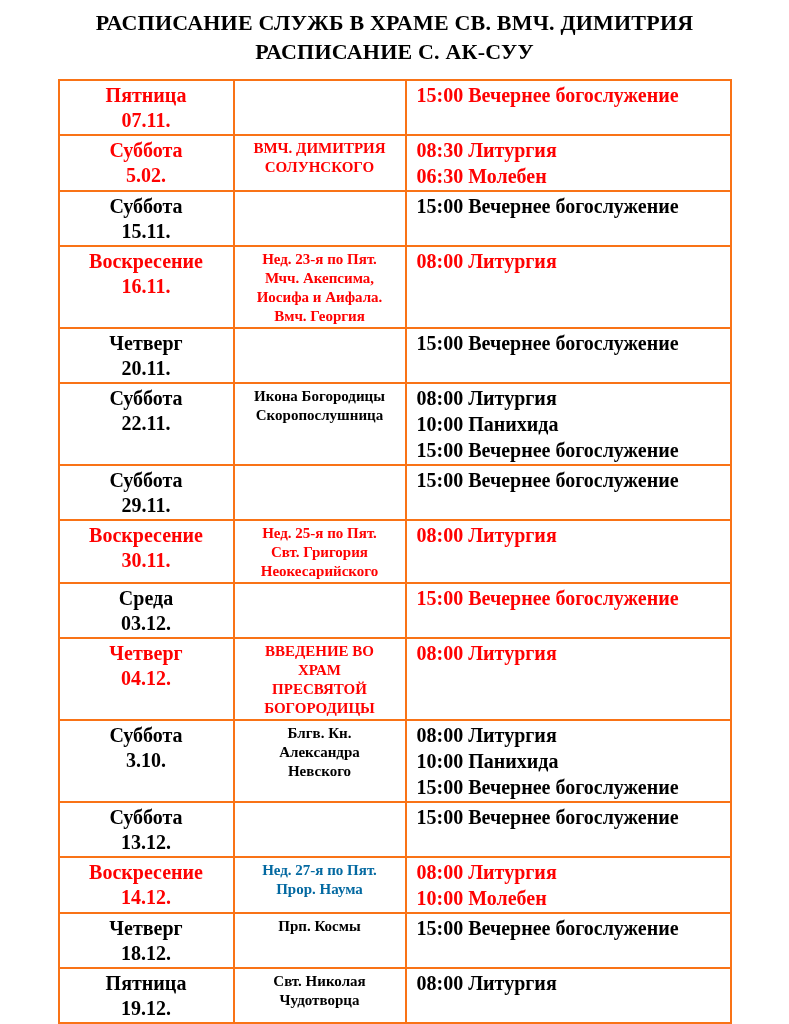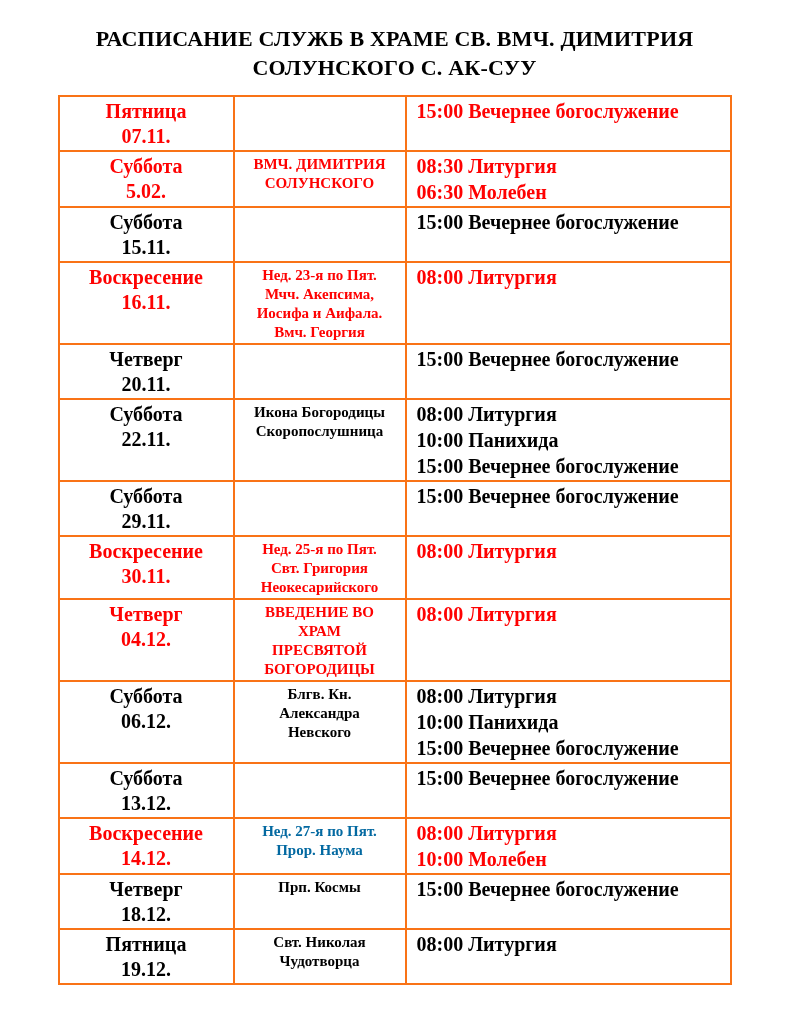--- a/index.html
+++ b/index.html
@@ -7,21 +7,21 @@
   body {
     width: 789px;
     height: 1024px;
     font-family: "Liberation Serif", "DejaVu Serif", serif;
     color: #000000;
     overflow: hidden;
   }
   .page {
     width: 789px;
     height: 788px;
-    padding-top: 24px;
+    padding-top: 8px;
   }
   .doc-title {
     text-align: center;
     font-size: 22px;
     font-weight: bold;
     line-height: 29px;
     letter-spacing: 0.2px;
   }
   table.schedule {
     width: 672px;
@@ -58,21 +58,21 @@
     white-space: pre-line;
   }
 </style>
 </head>
 <body>
 
 <div class="page">
 
   <div class="doc-title">
     <div>РАСПИСАНИЕ СЛУЖБ В ХРАМЕ СВ. ВМЧ. ДИМИТРИЯ</div>
-    <div>СОЛУНСКОГО С. АК-СУУ</div>
+    <div>РАСПИСАНИЕ С. АК-СУУ</div>
   </div>
 
   <table class="schedule">
     <colgroup>
       <col class="c-day">
       <col class="c-feast">
       <col class="c-svc">
     </colgroup>
     <tbody>
     <tr>
@@ -150,37 +150,45 @@
       <td class="day-cell" style="color: rgb(254, 2, 2);">
         <div>Воскресение</div>
         <div>30.11.</div>
       </td>
       <td class="feast-cell" style="color: rgb(254, 2, 2);">Нед. 25-я по Пят.
 Свт. Григория
 Неокесарийского</td>
       <td class="services-cell" style="color: rgb(254, 2, 2);">08:00 Литургия</td>
     </tr>
 
+    <tr>
+      <td class="day-cell" style="color: rgb(0, 0, 0);">
+        <div>Среда</div>
+        <div>03.12.</div>
+      </td>
+      <td class="feast-cell" style="color: rgb(0, 0, 0);"></td>
+      <td class="services-cell" style="color: rgb(254, 2, 2);">15:00 Вечернее богослужение</td>
+    </tr>
 
     <tr>
       <td class="day-cell" style="color: rgb(254, 2, 2);">
         <div>Четверг</div>
         <div>04.12.</div>
       </td>
       <td class="feast-cell" style="color: rgb(254, 2, 2);">ВВЕДЕНИЕ ВО
 ХРАМ
 ПРЕСВЯТОЙ
 БОГОРОДИЦЫ</td>
       <td class="services-cell" style="color: rgb(254, 2, 2);">08:00 Литургия</td>
     </tr>
 
     <tr>
       <td class="day-cell" style="color: rgb(0, 0, 0);">
         <div>Суббота</div>
-        <div>06.12.</div>
+        <div>3.10.</div>
       </td>
       <td class="feast-cell" style="color: rgb(0, 0, 0); margin-top: 31px;">Блгв. Кн.
 Александра
 Невского</td>
       <td class="services-cell" style="color: rgb(0, 0, 0);">08:00 Литургия
 10:00 Панихида
 15:00 Вечернее богослужение</td>
     </tr>
 
     <tr>

